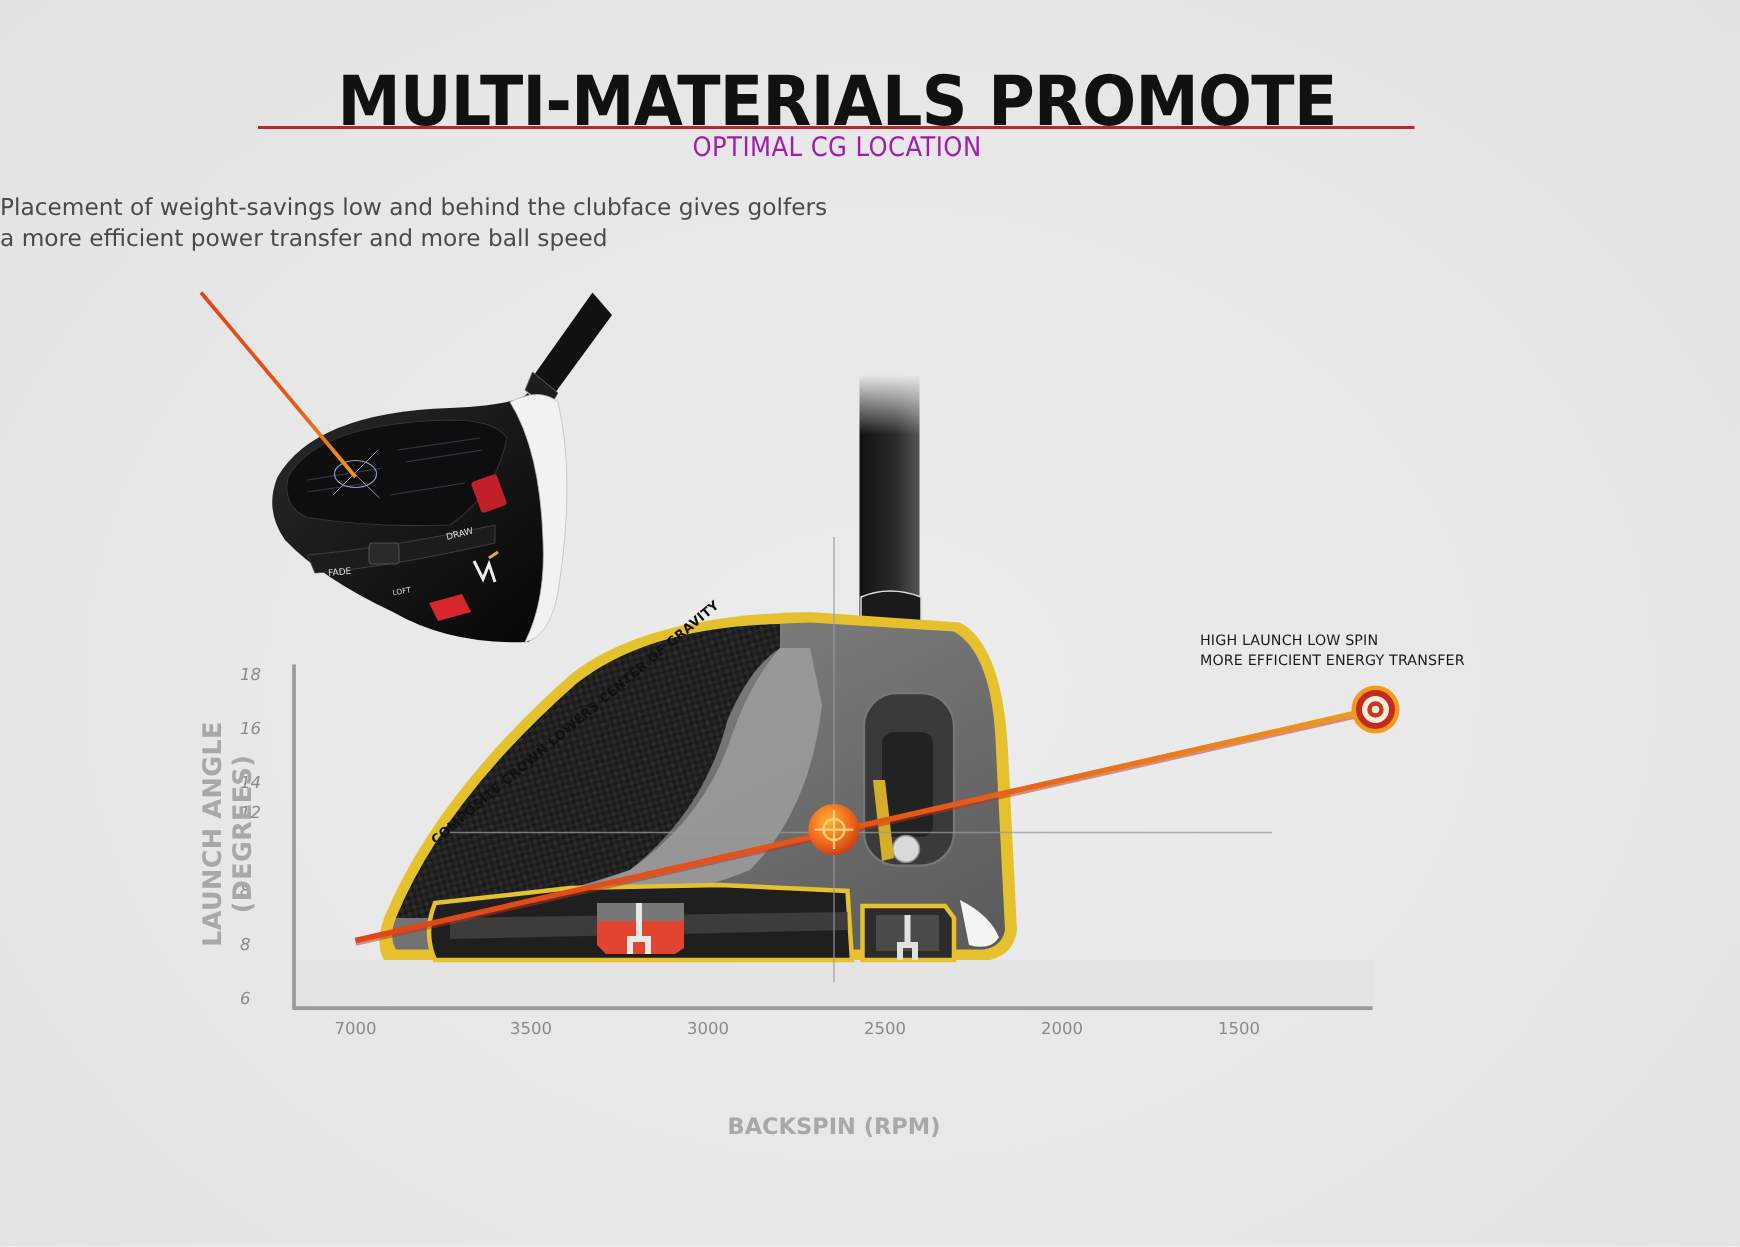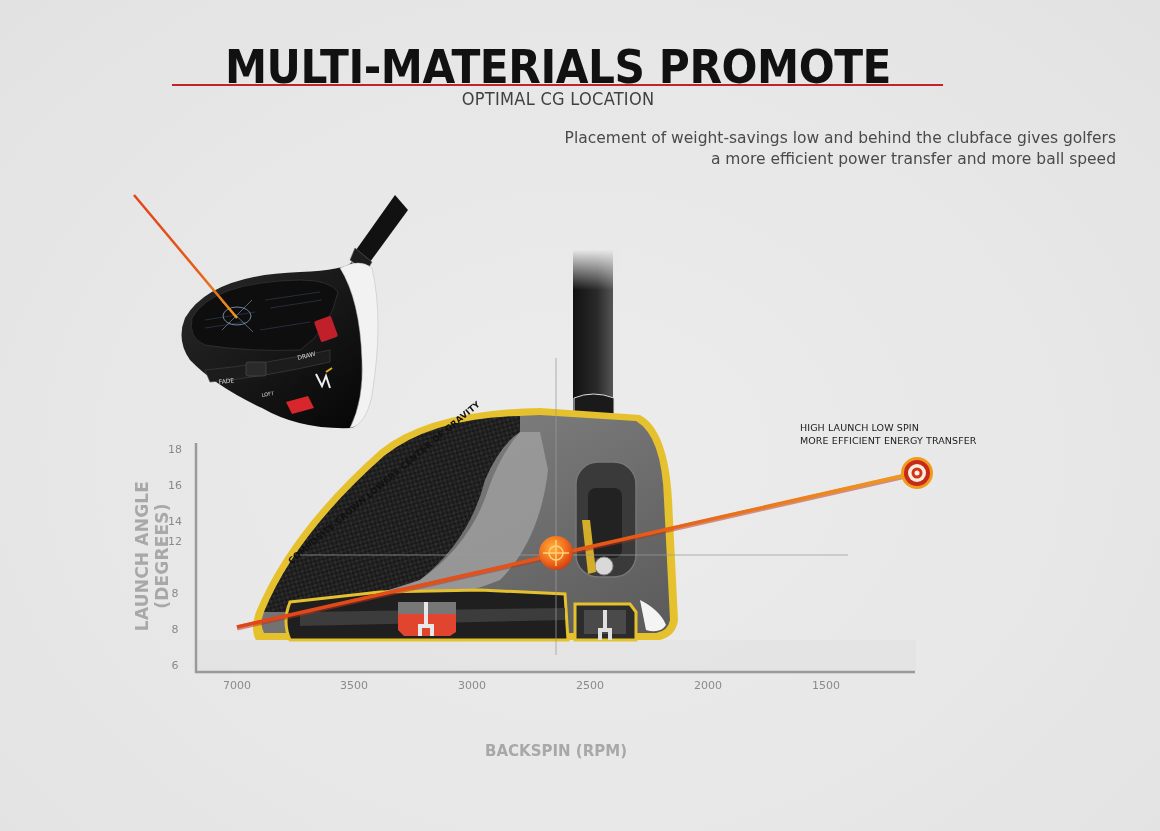--- a/index.html
+++ b/index.html
@@ -12,27 +12,27 @@
   .title {
     left:0; width:1116px; top:40px; text-align:center;
     font-family:"DejaVu Sans", sans-serif; font-weight:bold;
     font-size:46px; letter-spacing:-0.5px; color:#111; line-height:54px;
     transform: scaleX(0.92); transform-origin: 558px 0;
   }
   .title-rule { left:172px; top:84px; width:771px; height:2px; background:#c4222a; }
   .subtitle {
     left:0; width:1116px; top:88px; text-align:center;
     font-family:"DejaVu Sans Condensed","DejaVu Sans", sans-serif;
-    font-size:18px; color:#404040; letter-spacing:0.3px;
+    font-size:18px; color:#a21caf; letter-spacing:0.3px;
   }
   .desc {
-    left:0; width:1116px; top:128px; text-align:right;
+    left:0; width:1116px; top:128px; text-align:left;
     font-size:15.5px; color:#4a4a4a; line-height:21px;
   }
-  .ytick { left:160px; width:30px; text-align:center; font-size:11px; color:#8a8a8a; }
+  .ytick { left:160px; width:30px; text-align:left; font-size:11px; color:#8a8a8a;font-style:italic; }
   .xtick { width:60px; text-align:center; font-size:11px; color:#8a8a8a; top:679px; }
   .ylabel {
     left:52px; top:556px; width:240px; text-align:center;
     font-size:17px; color:#a8a8a8; font-weight:bold; letter-spacing:0.2px;
     transform: translate(-50%,-50%) rotate(-90deg); transform-origin:center;
     margin-left:100px;
   }
   .xlabel { left:396px; width:320px; text-align:center; top:703px; font-size:15px; color:#a8a8a8; font-weight:bold;margin-top:39px; }
   .annot {
     left:800px; width:250px; top:421px; text-align:left;

